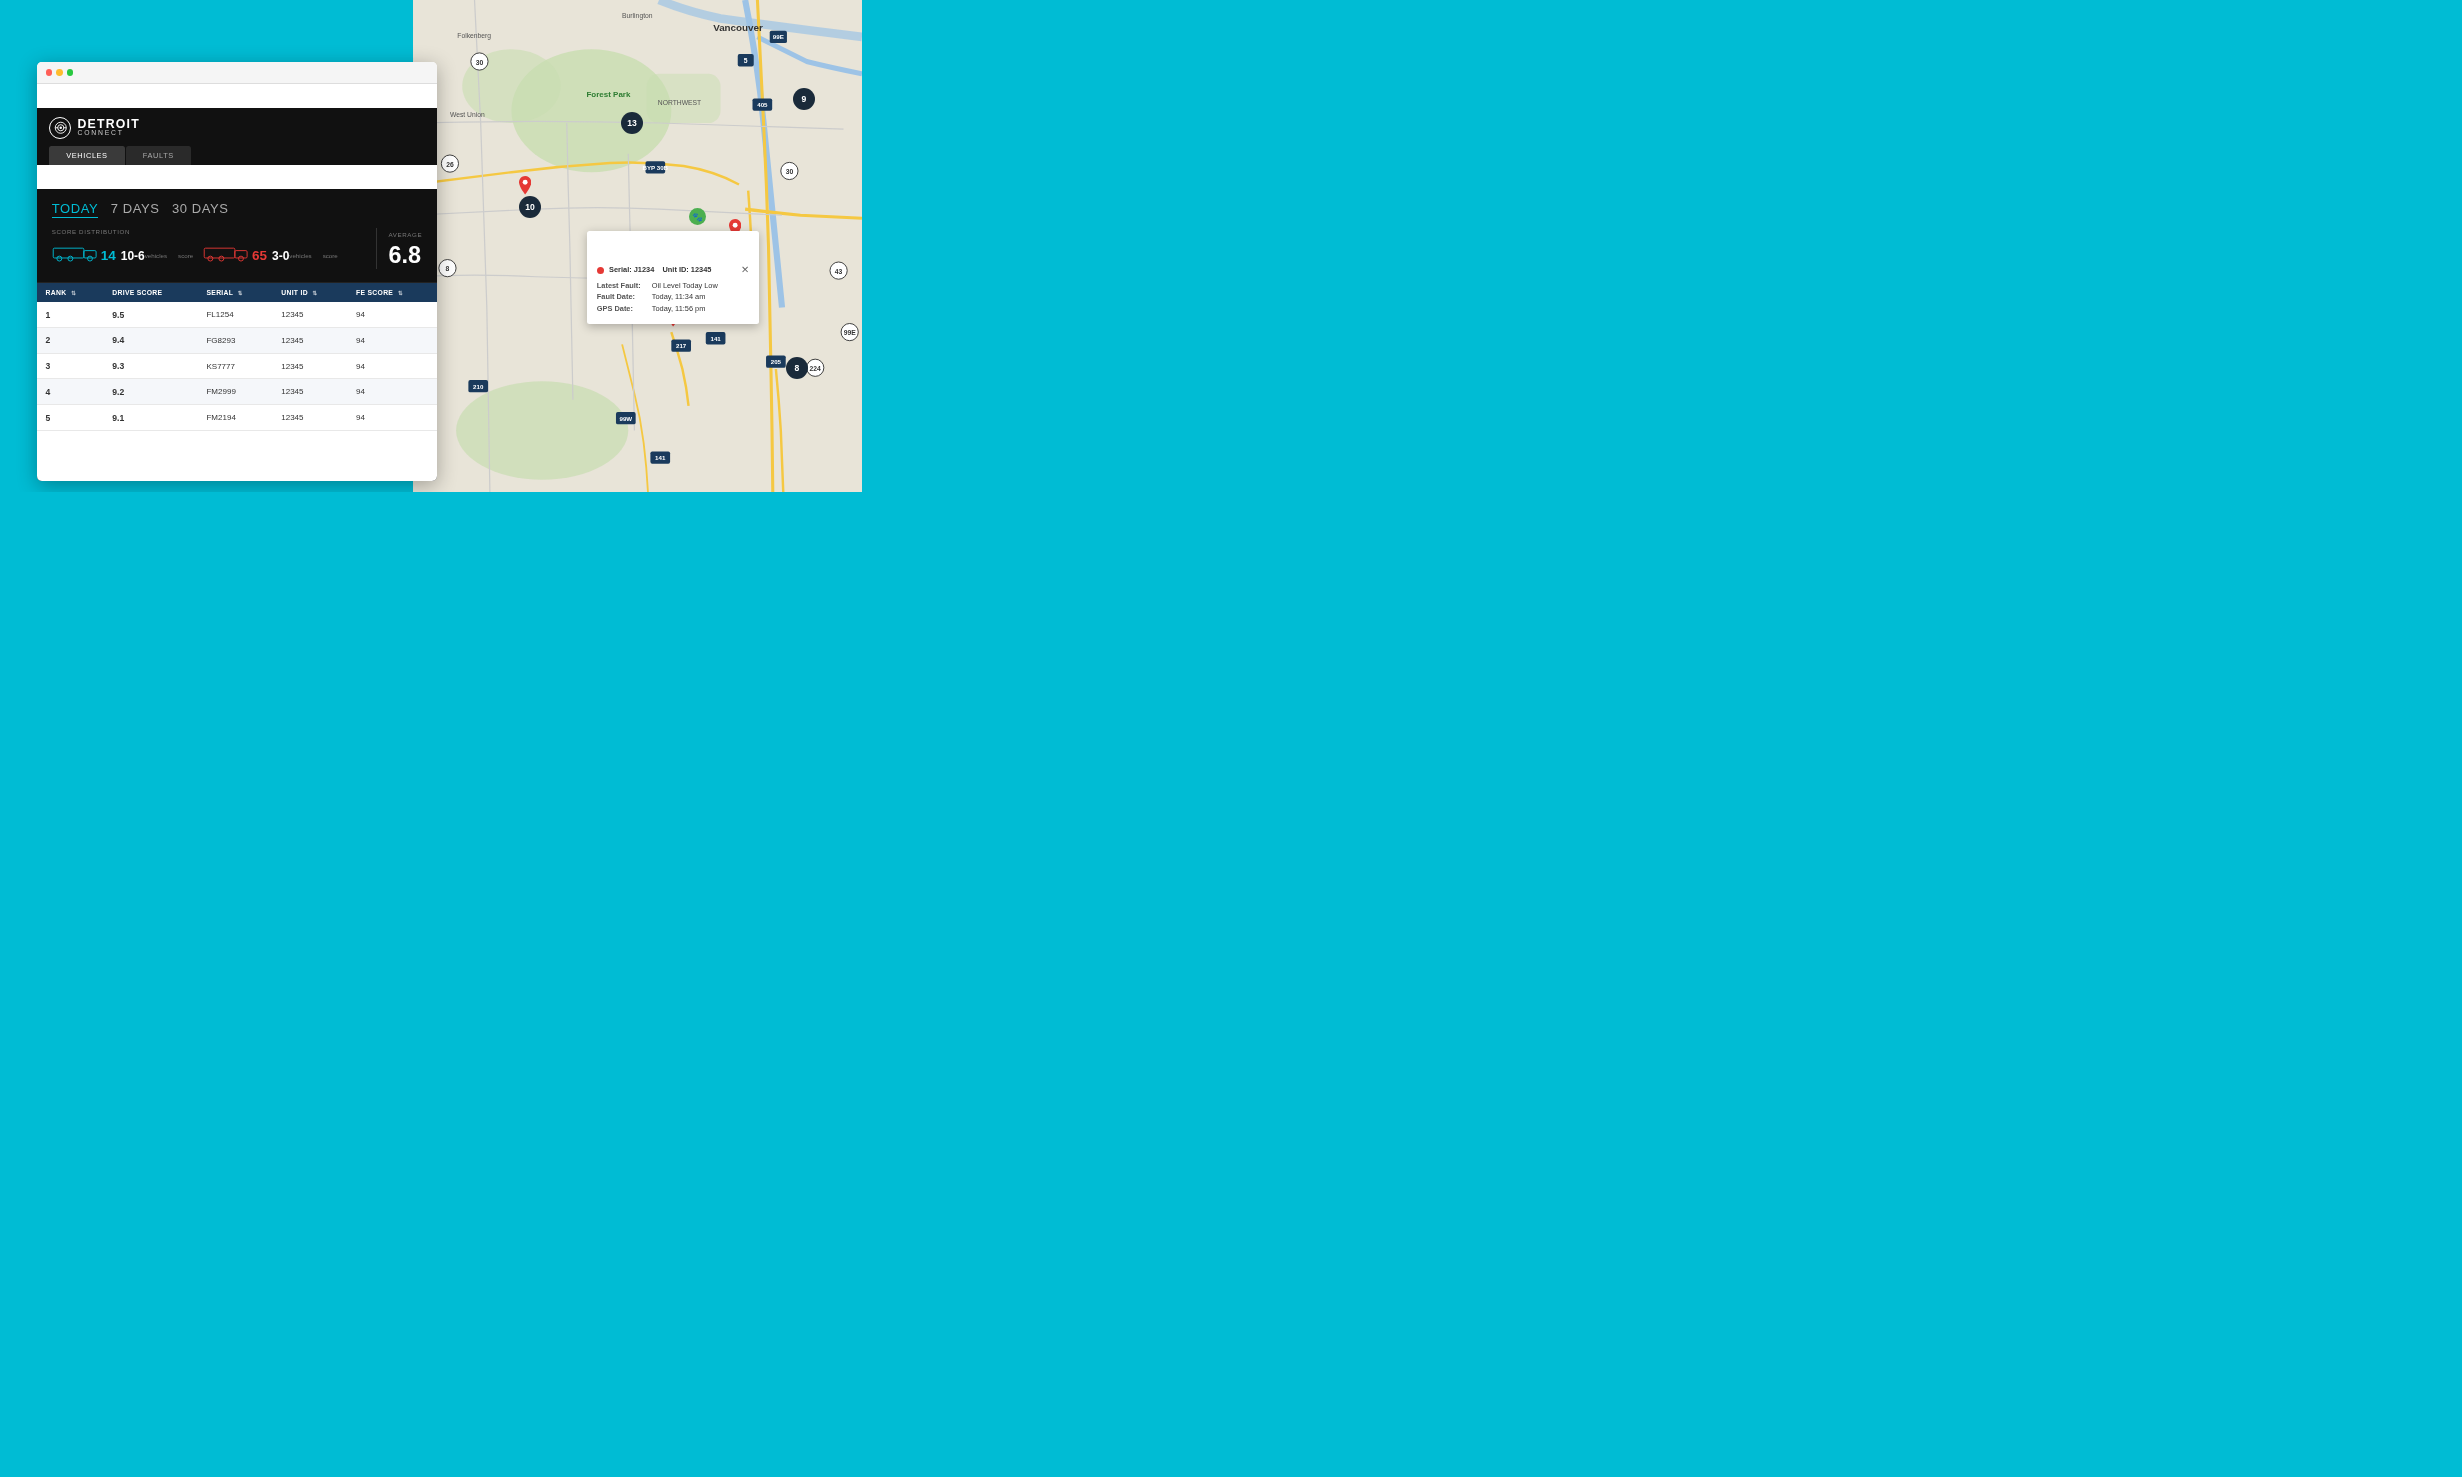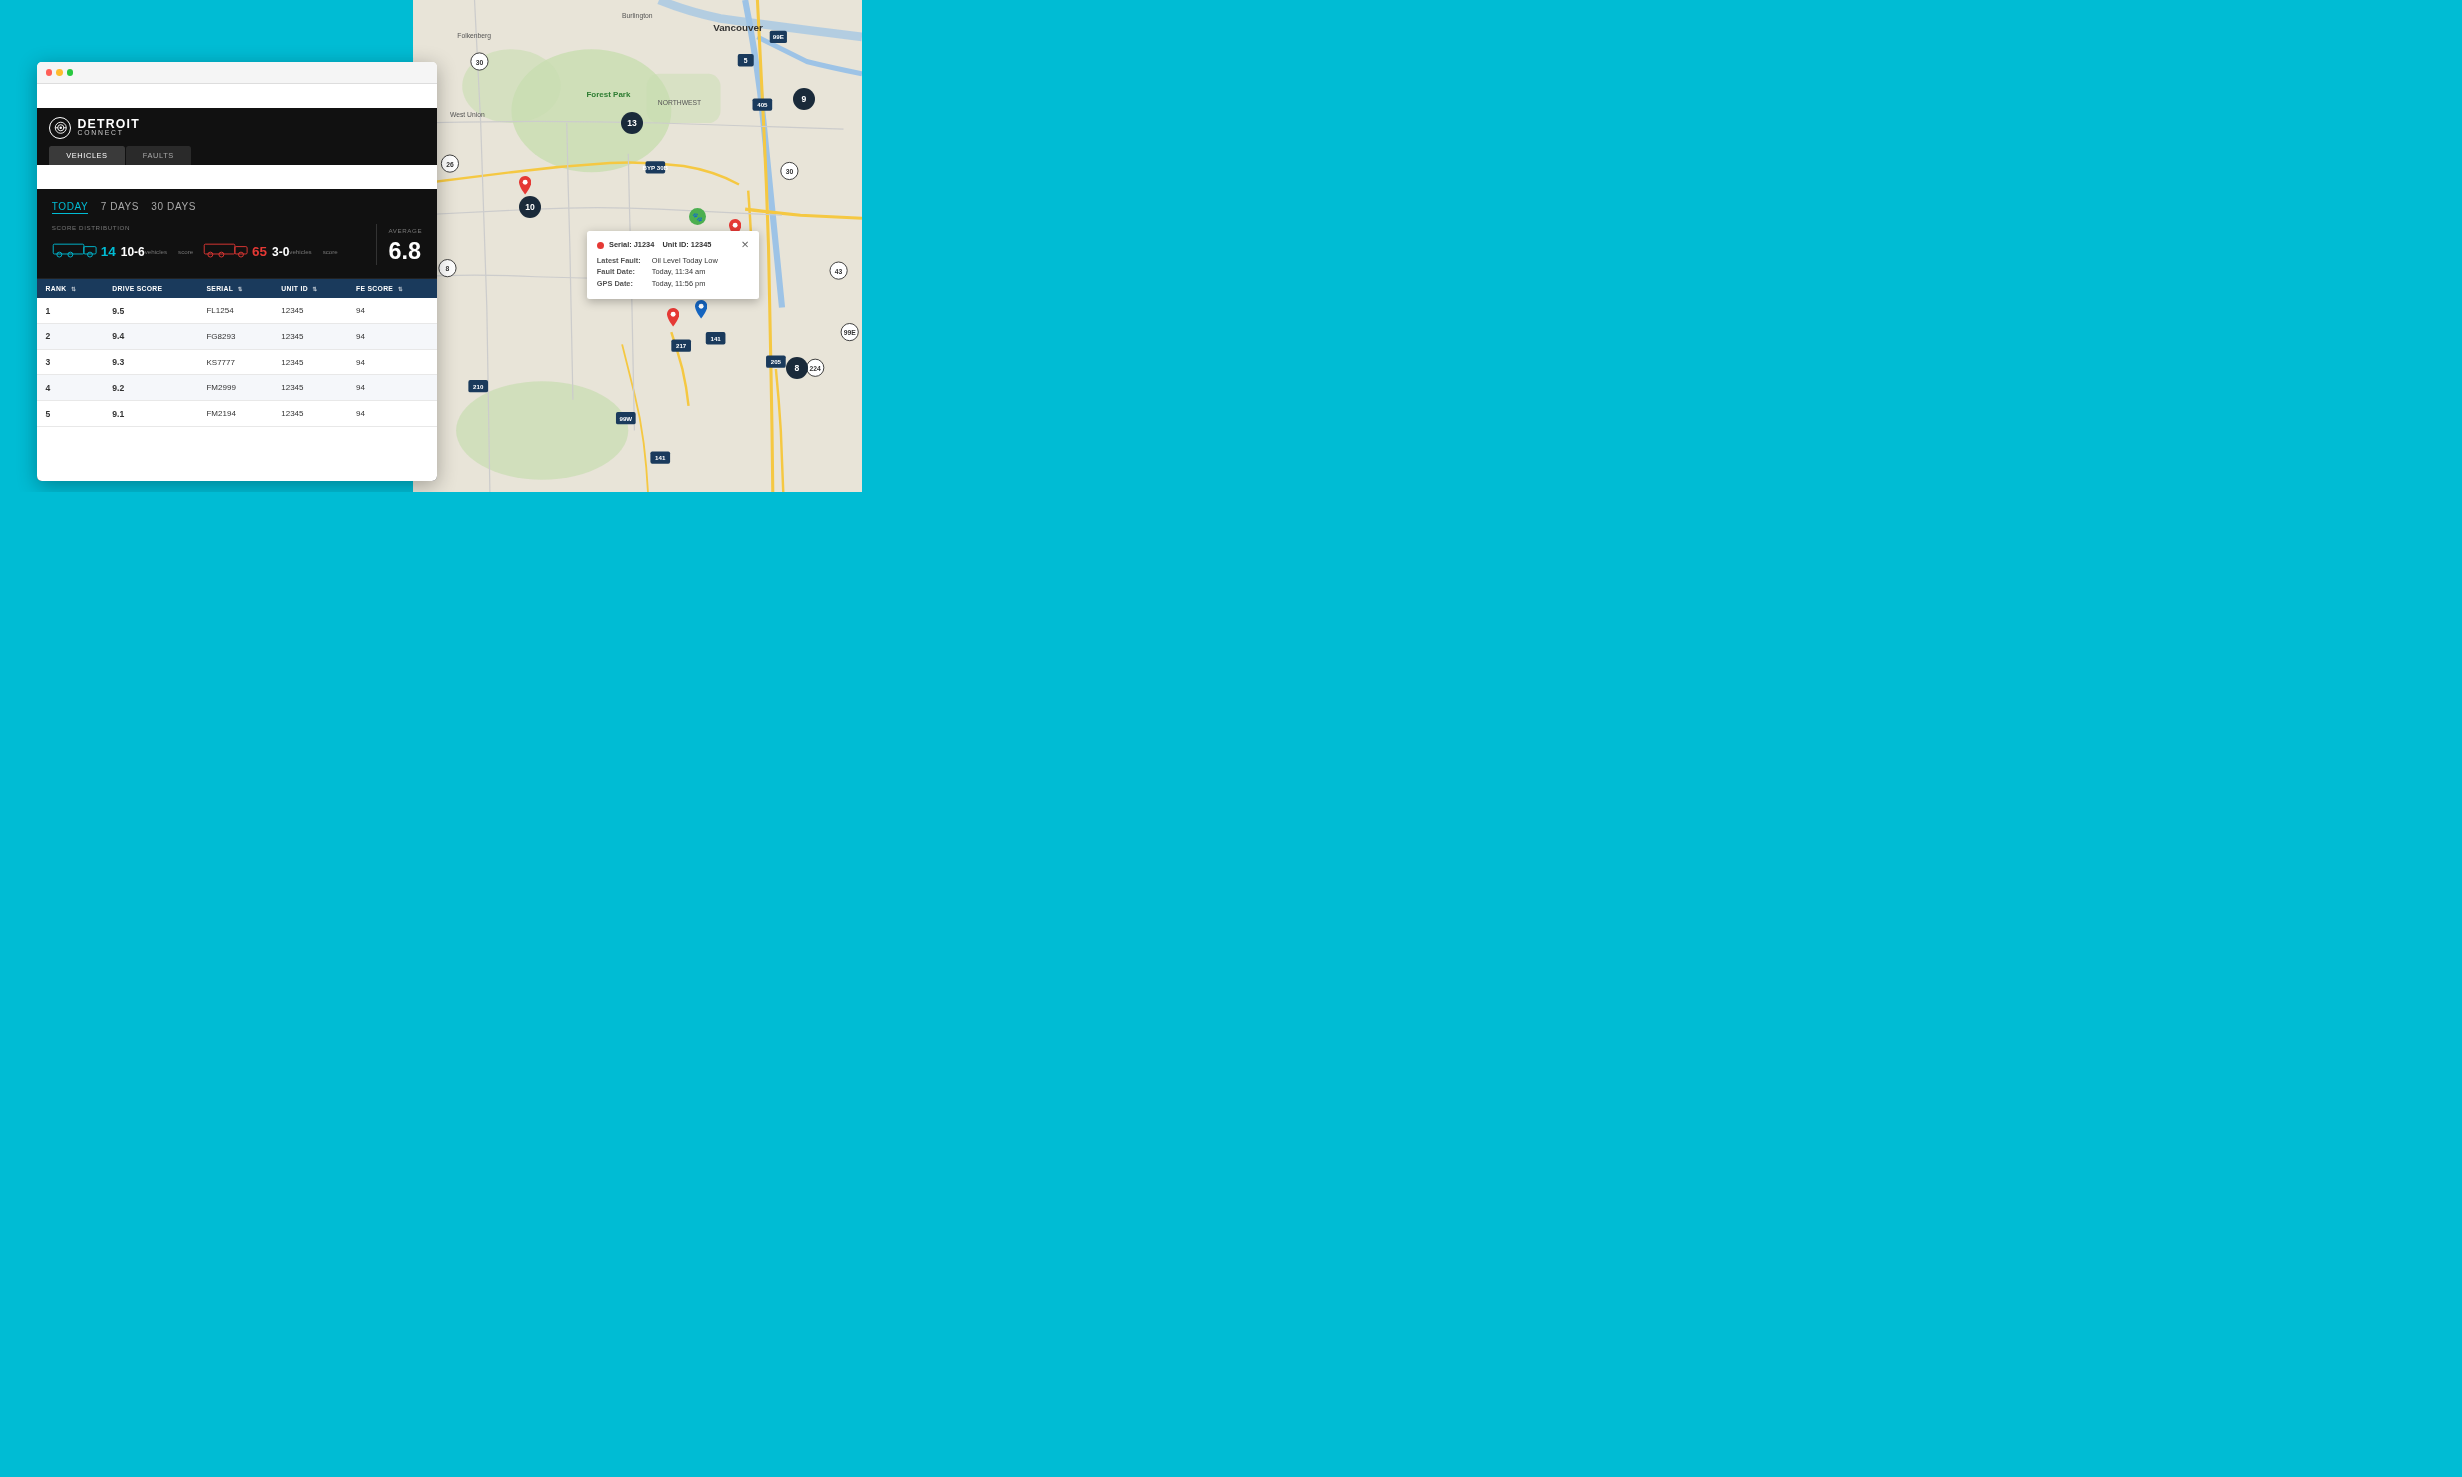--- a/index.html
+++ b/index.html
@@ -54,20 +54,21 @@
       padding: 8.6px 9.8px;
       width: 172px;
       box-shadow: 0 2.5px 9.8px rgba(0,0,0,0.25);
       font-size: 8px;
       color: #333;
     }
     .map-popup-header {
       display: flex;
       align-items: flex-end;
       margin-bottom: 6.2px;
+      margin-top: 25px;
     }
     .map-popup-dot {
       width: 7.4px;
       height: 7.4px;
       border-radius: 50%;
       background: #e53935;
       margin-right: 4.9px;
       flex-shrink: 0;
     }
     .map-popup-title {
@@ -212,21 +213,21 @@
       border-bottom: 0.6px solid #222;
     }
 
     .time-tabs {
       display: flex;
       gap: 12.3px;
       margin-bottom: 9.8px;
     }
     .time-tab {
       color: #aaa;
-      font-size: 10px;
+      font-size: 13px;
       letter-spacing: 0.6px;
       cursor: pointer;
       text-transform: uppercase;
     }
     .time-tab.active {
       color: #00bcd4;
       border-bottom: 1.2px solid #00bcd4;
       padding-bottom: 1.2px;
     }
 

